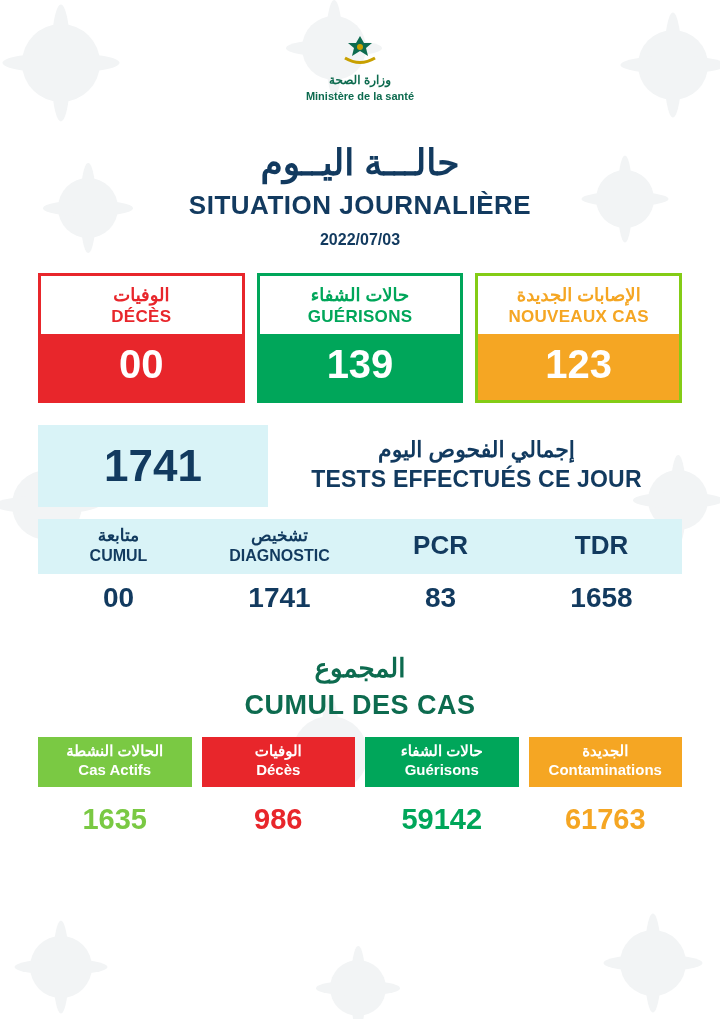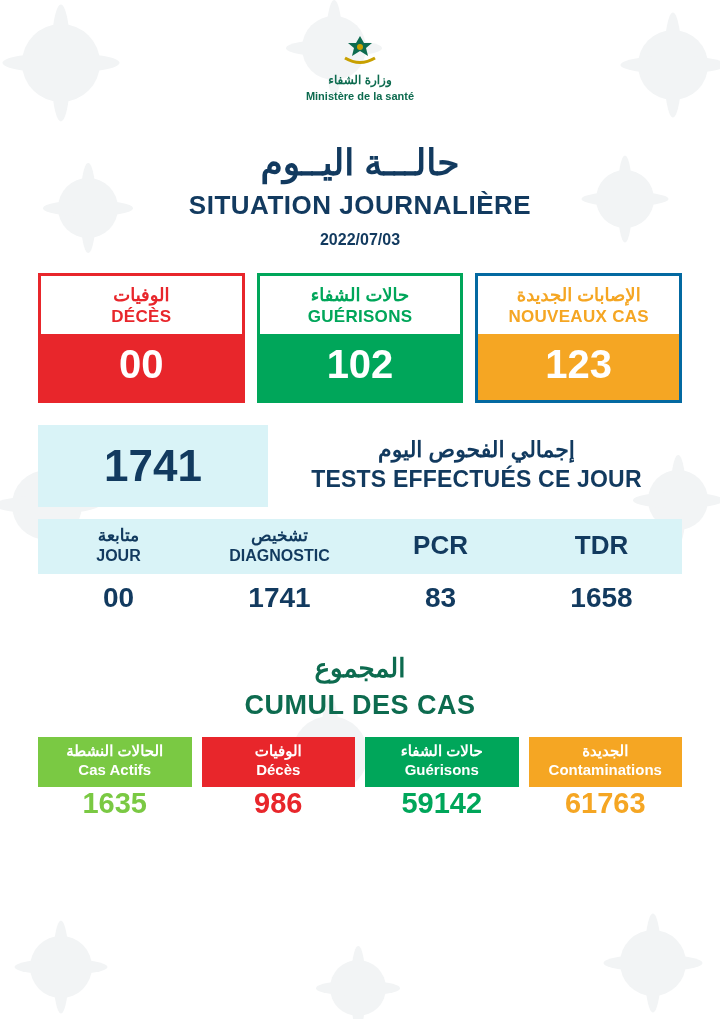--- a/index.html
+++ b/index.html
@@ -135,21 +135,21 @@
     line-height: 1.1;
   }
   .card.deces { border: 3px solid #e8262b; }
   .card.deces .card-head .ar, .card.deces .card-head .fr { color: #e8262b; }
   .card.deces .card-value { background: #e8262b; }
 
   .card.guerisons { border: 3px solid #00a65a; }
   .card.guerisons .card-head .ar, .card.guerisons .card-head .fr { color: #00a65a; }
   .card.guerisons .card-value { background: #00a65a; }
 
-  .card.nouveaux { border: 3px solid #0369a1; }
+  .card.nouveaux { border: 3px solid #84cc16; }
   .card.nouveaux .card-head .ar, .card.nouveaux .card-head .fr { color: #f5a623; }
   .card.nouveaux .card-value { background: #f5a623; }
 
   
   .tests-banner {
     display: flex;
     align-items: stretch;
     margin-top: 22px;
     gap: 0;
   }
@@ -267,21 +267,21 @@
   }
   .ccell .head .fr {
     font-size: 15px;
     font-weight: bold;
     line-height: 1.25;
   }
   .ccell .val {
     background: #ffffff;
     font-size: 29px;
     font-weight: bold;
-    padding: 0 0 6px 0;
+    padding: 16px 0 6px 0;
   }
   .ccell.actifs .head { background: #7ac943; }
   .ccell.actifs .val { color: #7ac943; }
   .ccell.deces2 .head { background: #e8262b; }
   .ccell.deces2 .val { color: #e8262b; }
   .ccell.guer2 .head { background: #00a65a; }
   .ccell.guer2 .val { color: #00a65a; }
   .ccell.contam .head { background: #f5a623; }
   .ccell.contam .val { color: #f5a623; }
 </style>
@@ -303,21 +303,21 @@
 <div class="page">
 
   <div class="header">
     <div class="emblem">
       <svg width="46" height="34" viewBox="0 0 46 34">
         <path d="M23 2 L27 9 L35 9 L29 14 L31 22 L23 17 L15 22 L17 14 L11 9 L19 9 Z" fill="#0d6b4f"></path>
         <path d="M8 24 Q23 33 38 24" stroke="#c8a000" stroke-width="3" fill="none"></path>
         <circle cx="23" cy="13" r="3" fill="#c8a000"></circle>
       </svg>
     </div>
-    <div class="ministry-ar">وزارة الشفاء</div>
+    <div class="ministry-ar">وزارة الصحة</div>
     <div class="ministry-fr">Ministère de la santé</div>
   </div>
 
   <div class="header">
     <div class="title-ar">حالـــة اليــوم</div>
     <div class="title-fr">SITUATION JOURNALIÈRE</div>
     <div class="date">2022/07/03</div>
   </div>
 
   <div class="row-daily">
@@ -327,21 +327,21 @@
         <div class="fr">DÉCÈS</div>
       </div>
       <div class="card-value">00</div>
     </div>
 
     <div class="card guerisons">
       <div class="card-head">
         <div class="ar">حالات الشفاء</div>
         <div class="fr">GUÉRISONS</div>
       </div>
-      <div class="card-value">102</div>
+      <div class="card-value">139</div>
     </div>
 
     <div class="card nouveaux">
       <div class="card-head">
         <div class="ar">الإصابات الجديدة</div>
         <div class="fr">NOUVEAUX CAS</div>
       </div>
       <div class="card-value">123</div>
     </div>
   </div>
@@ -351,21 +351,21 @@
     <div class="tests-labels">
       <div class="ar">إجمالي الفحوص اليوم</div>
       <div class="fr">TESTS EFFECTUÉS CE JOUR</div>
     </div>
   </div>
 
   <div class="row-tests">
     <div class="tcell">
       <div class="head">
         <div class="ar">متابعة</div>
-        <div class="fr">JOUR</div>
+        <div class="fr">CUMUL</div>
       </div>
       <div class="val">00</div>
     </div>
 
     <div class="tcell">
       <div class="head">
         <div class="ar">تشخيص</div>
         <div class="fr">DIAGNOSTIC</div>
       </div>
       <div class="val">1741</div>

